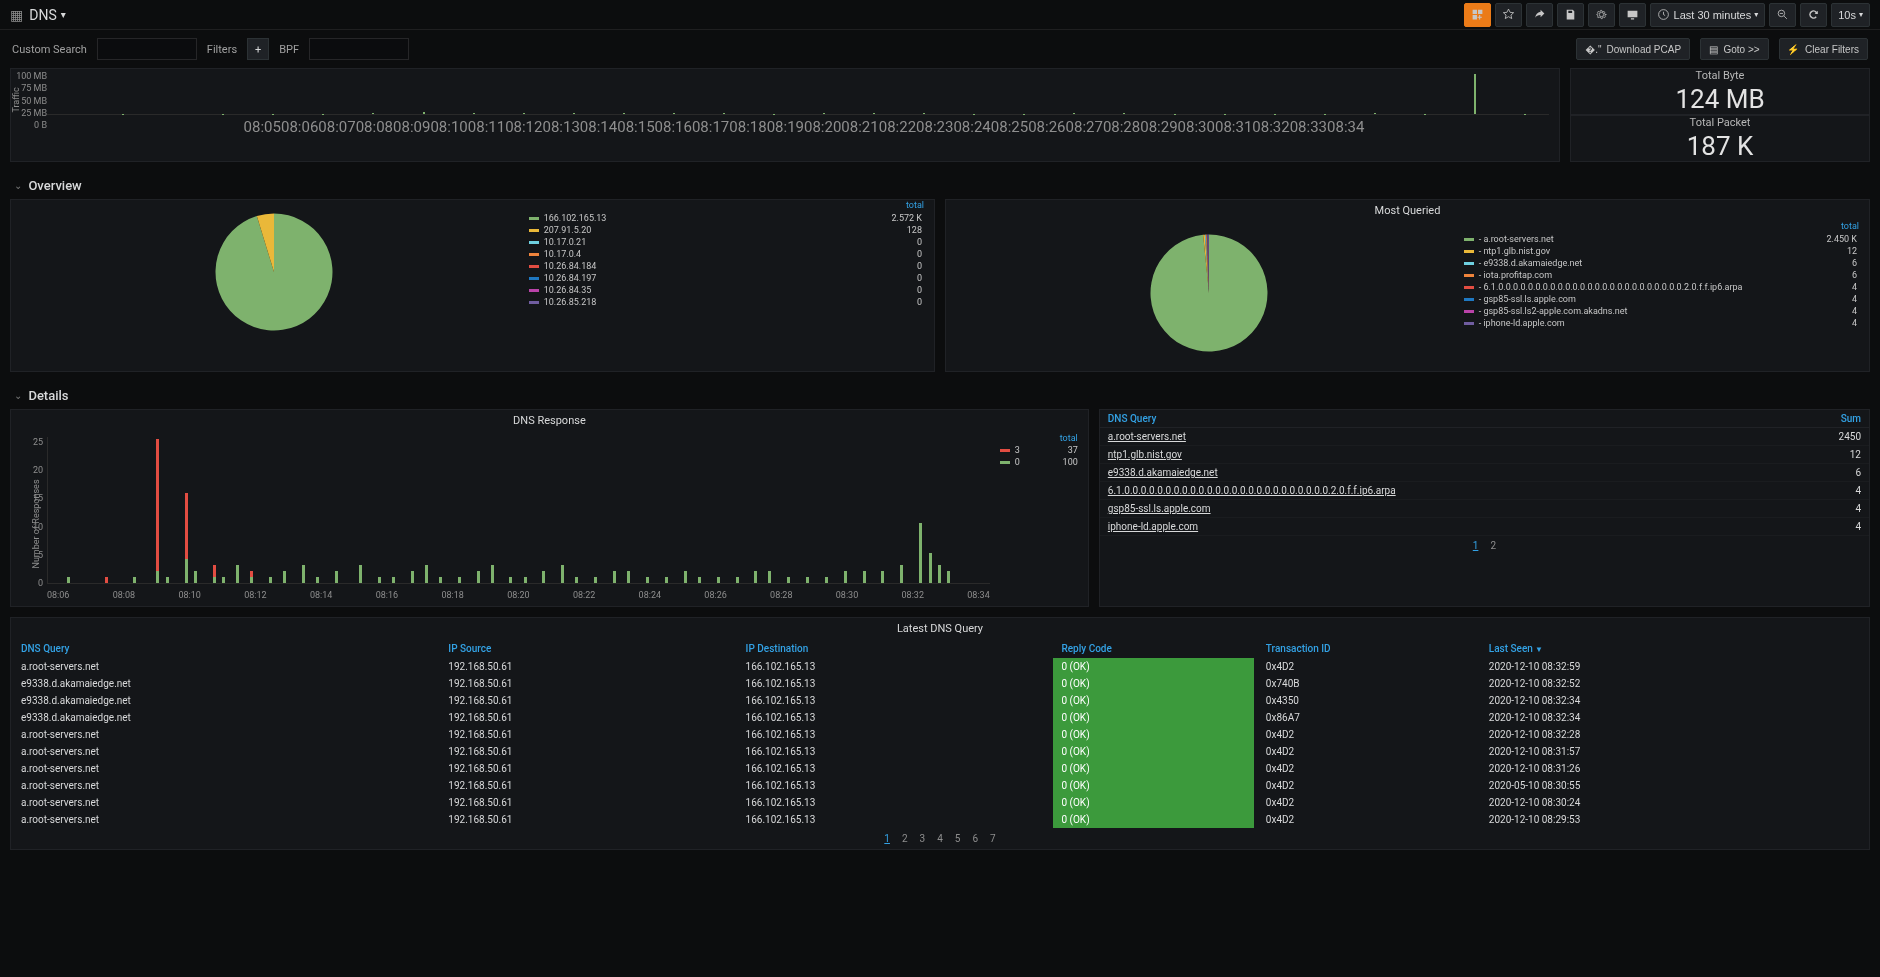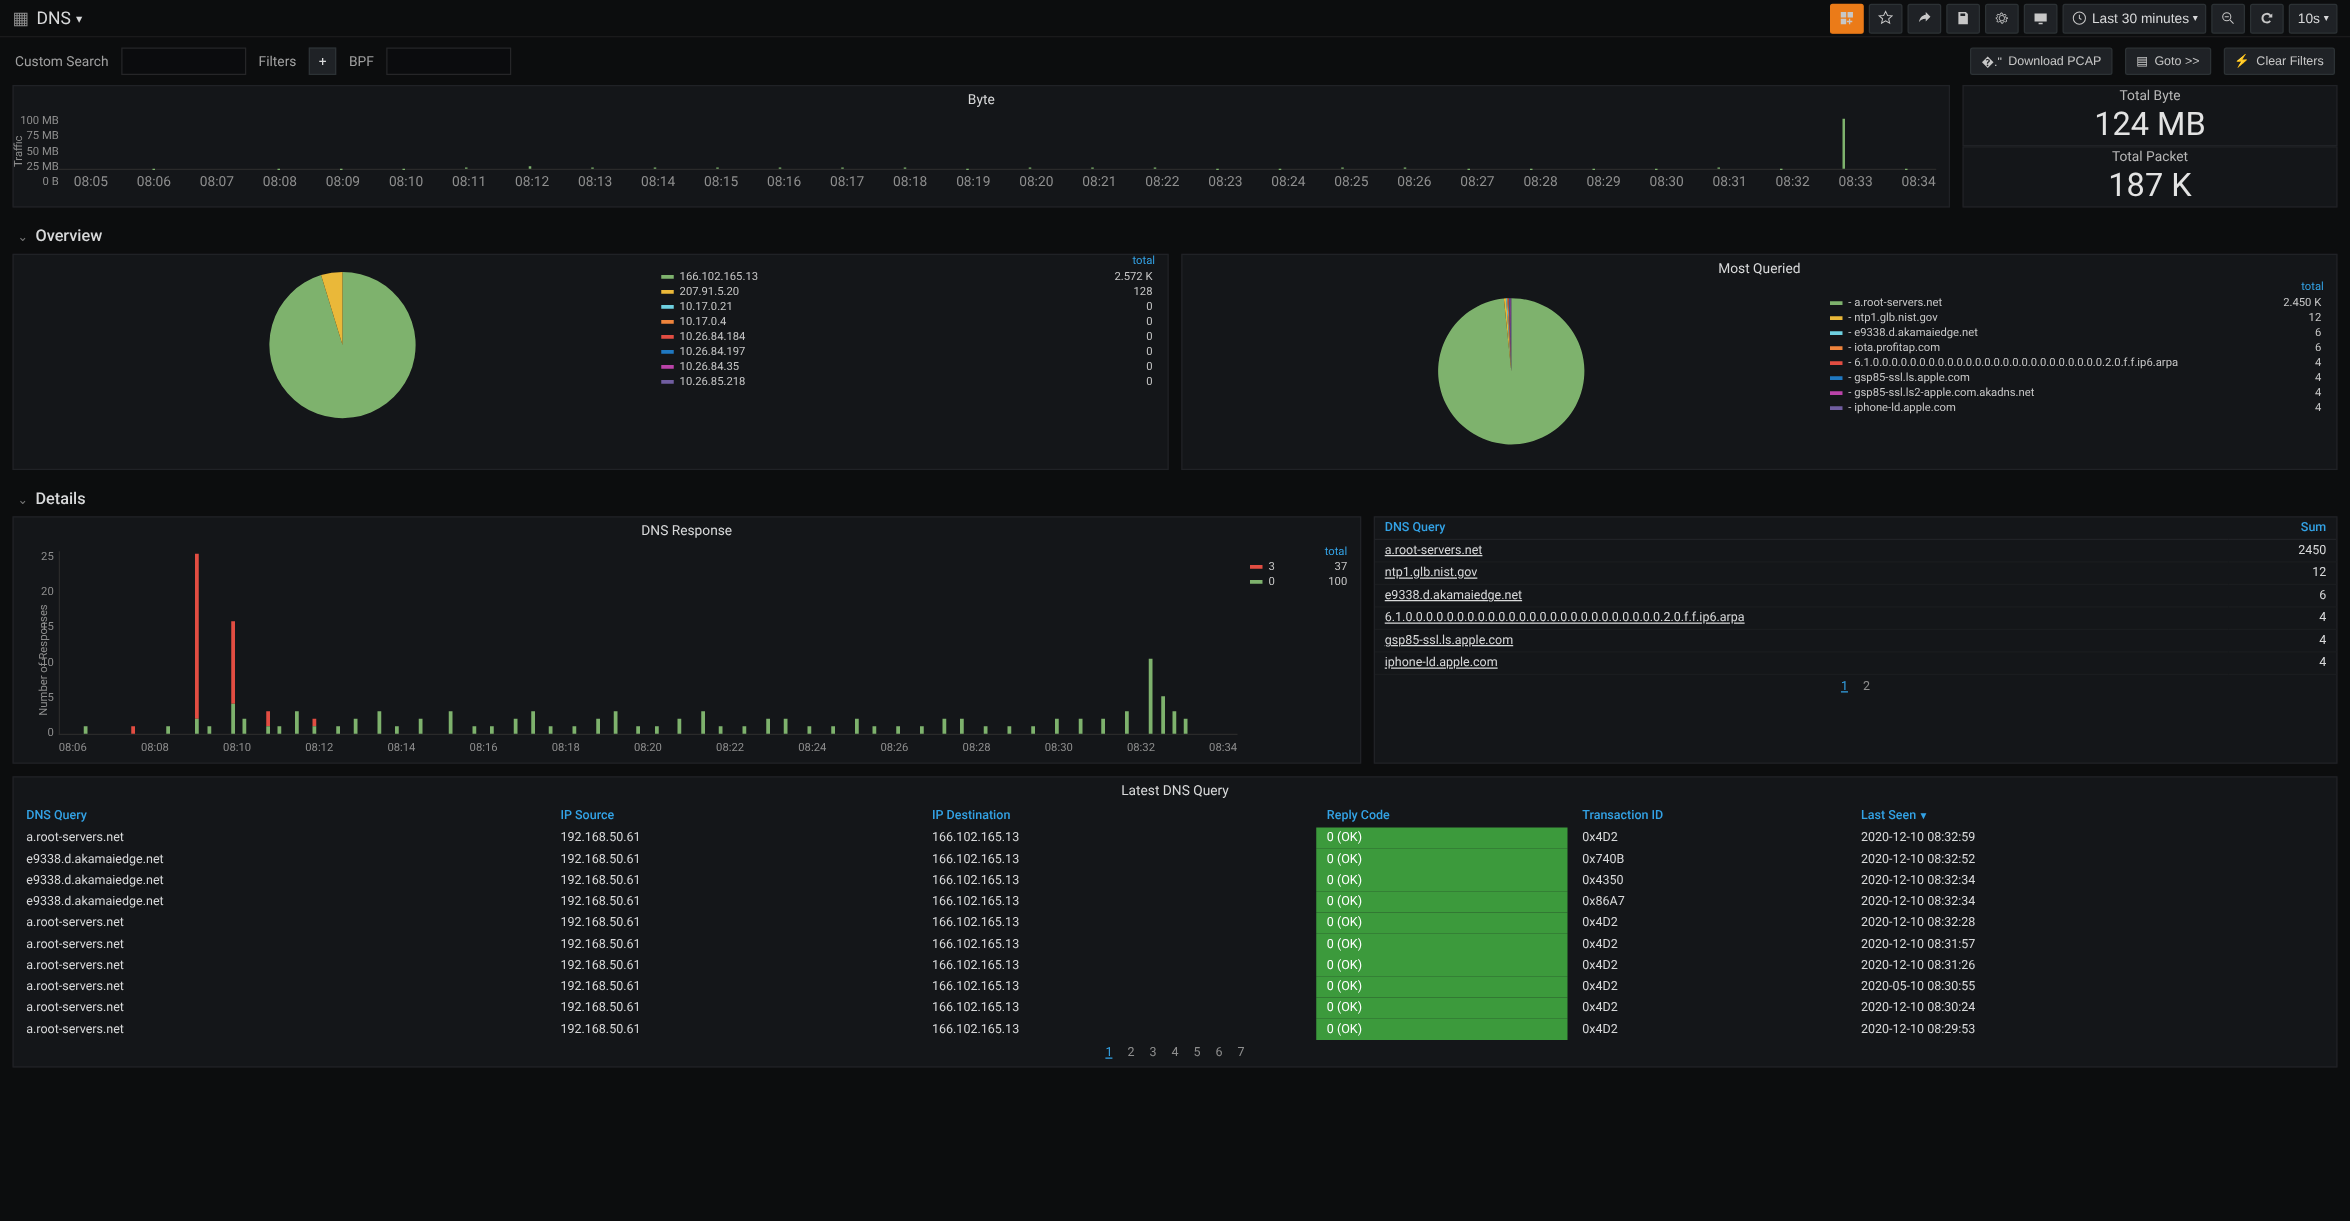--- a/index.html
+++ b/index.html
@@ -104,21 +104,21 @@
 .section-header .chev { font-size: 10px; color: #777; }
 .section-header .lbl { font-size: 13px; font-weight: 500; }
 
 
 .byte-wrap { height: 75px; position: relative; padding: 0 10px 2px 36px;}
 .byte-yaxis { position: absolute; left: 2px; top: 2px; bottom: 14px; width: 34px;
   display: flex; flex-direction: column; justify-content: space-between;
   color: #8e8e8e; font-size: 9px; text-align: right; }
 .byte-yaxis .ytitle { position: absolute; left: -10px; top: 50%; transform: rotate(-90deg) translateX(6px); transform-origin: center; font-size: 9px; }
 .byte-plot { position: relative; height: 46px; border-bottom: 1px solid #2a2a2a; display: flex; align-items: flex-end; }
-.byte-xaxis { display: flex; justify-content: space-between; color: #8e8e8e; font-size: 11px; padding-top: 3px; margin-left: 12px; }
+.byte-xaxis { display: flex; justify-content: center; color: #8e8e8e; font-size: 15px; padding-top: 3px; margin-left: 12px; }
 .bar { width: 2px; background: #7eb26d; position: absolute; bottom: 0; }
 
 
 .bigstat { display: flex; flex-direction: column; align-items: center; justify-content: center; }
 .bigstat .statlabel { font-size: 11px; color: #b7b7b7; }
 .bigstat .statval { font-size: 26px; font-weight: 400; color: #e3e3e3; margin-top: 2px; }
 
 
 .pie-wrap { display: flex; height: 150px; padding: 0 10px 6px; }
 .pie-chart { flex: 0 0 56%; display: flex; align-items: center; justify-content: center; }
@@ -256,21 +256,20 @@
       <span>⚡</span>
       <span>Clear Filters</span>
     </button>
   </div>
 </div>
 
 <div class="grid">
 
   <div class="row">
     <div class="panel" style="flex:1;">
-      <div class="panel-title">Byte</div>
       <div class="byte-wrap">
         <div class="byte-yaxis">
           <span class="ytitle">Traffic</span>
         <span>100 MB</span>
             <span>75 MB</span>
             <span>50 MB</span>
             <span>25 MB</span>
             <span>0 B</span>
           </div>
         <div class="byte-plot">

